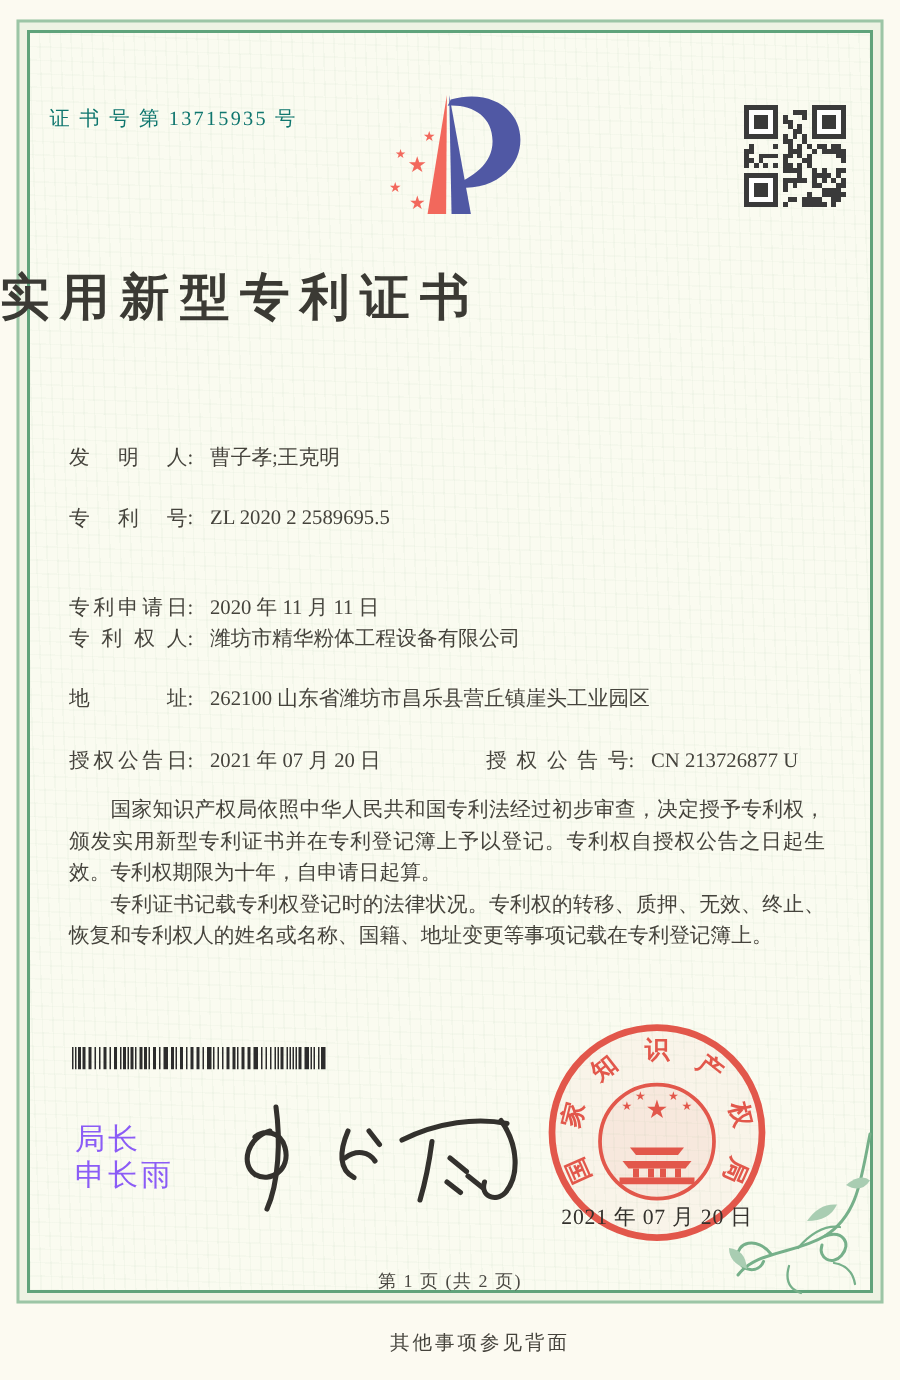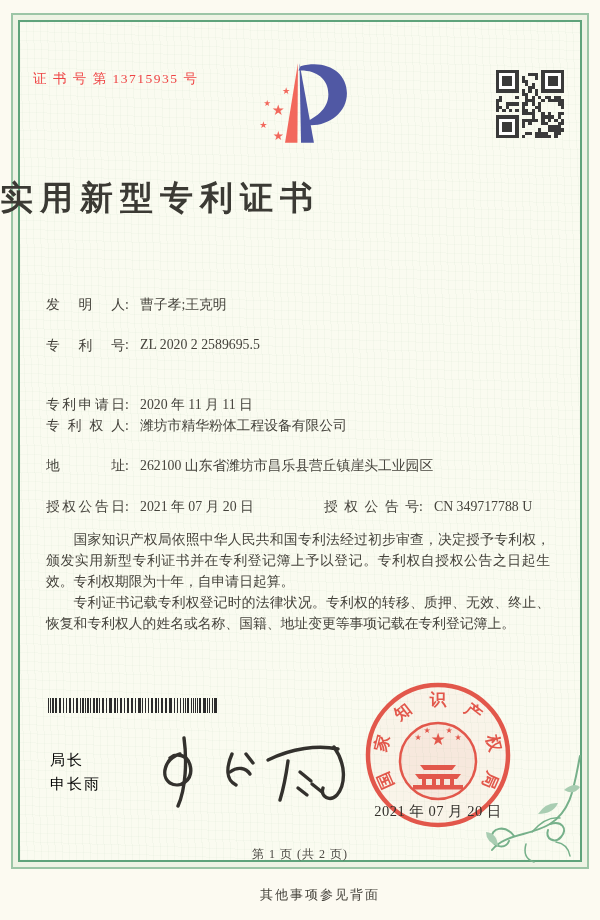--- a/index.html
+++ b/index.html
@@ -10,37 +10,37 @@
          border:2px solid #9cc5a6;background:#eef3e4;}
   .frame-inner{position:absolute;left:5px;top:5px;right:5px;bottom:5px;
          border:2px solid #5fa37b;background:#fafbf0;}
   
   .frame-inner::before{content:"";position:absolute;inset:0;
      background:
        repeating-linear-gradient(88deg, rgba(130,175,135,.055) 0 1px, transparent 1px 7px),
        repeating-linear-gradient(2deg, rgba(130,175,135,.045) 0 1px, transparent 1px 9px);
      pointer-events:none;}
   .abs{position:absolute;}
-  .cert-no{left:33px;top:70px;font-size:13.5px;letter-spacing:1.5px;color:#ef4444;}
+  .cert-no{left:33px;top:70px;font-size:13.5px;letter-spacing:1.5px;color:#0f766e;}
   .logo{left:251px;top:60px;width:98px;height:88px;}
   .qr{left:496px;top:70px;width:68px;height:68px;}
   .title{left:0;right:0;top:176px;font-size:33px;font-weight:600;
          letter-spacing:7px;color:#3b3a34;}
   .field{left:46px;right:40px;font-size:13.8px;color:#45433c;white-space:nowrap;}
   .f-label{display:inline-block;width:79px;text-align:justify;text-align-last:justify;
            -moz-text-align-last:justify;vertical-align:top;}
   .f-colon{display:inline-block;width:6px;}
   .f-value{margin-left:9px;}
   .grant-right{position:absolute;left:278px;top:0;white-space:nowrap;}
   .g-label{display:inline-block;width:95px;text-align:justify;text-align-last:justify;}
   .paras{left:46px;right:50px;top:529px;}
   .paras p{margin:0;text-indent:2em;text-align:justify;font-size:13.8px;
            line-height:21px;color:#45433c;}
   .barcode{left:48px;top:698px;width:172px;height:15px;}
-  .officer{left:50px;top:748px;font-size:15px;line-height:24px;color:#000000;letter-spacing:2px;}
+  .officer{left:50px;top:748px;font-size:20px;line-height:24px;color:#8b5cf6;letter-spacing:2px;}
   .signature{left:150px;top:728px;width:205px;height:84px;}
   .seal{left:360px;top:677px;width:156px;height:156px;}
   .seal-date{left:358px;top:802px;width:160px;text-align:center;font-size:14.5px;
              color:#33312c;letter-spacing:.5px;z-index:5;}
   .ornament{left:468px;top:752px;width:116px;height:112px;}
   .page-num{left:0;right:0;top:846px;text-align:center;font-size:12px;
             letter-spacing:1px;color:#4a4842;}
   .back-note{left:0;right:0;top:886px;text-align:center;font-size:13px;
              letter-spacing:2px;color:#45433c;padding-left:40px;}
   #seal-ring-text text{fill:#e2574b;font-size:16.5px;font-weight:bold;
@@ -217,21 +217,21 @@
   </div>
   <div class="abs field" style="top:417px">
     <span class="f-label">专利权人</span><span class="f-colon">:</span><span class="f-value">潍坊市精华粉体工程设备有限公司</span>
   </div>
   <div class="abs field" style="top:457px">
     <span class="f-label">地址</span><span class="f-colon">:</span><span class="f-value">262100 山东省潍坊市昌乐县营丘镇崖头工业园区</span>
   </div>
   <div class="abs field" style="top:498px">
     <span class="f-label">授权公告日</span><span class="f-colon">:</span><span class="f-value">2021 年 07 月 20 日</span>
     <span class="grant-right">
-      <span class="g-label">授权公告号</span><span class="f-colon">:</span><span class="f-value">CN 349717788 U</span>
+      <span class="g-label">授权公告号</span><span class="f-colon">:</span><span class="f-value">CN 213726877 U</span>
     </span>
   </div>
 
   <div class="abs paras">
     <p>国家知识产权局依照中华人民共和国专利法经过初步审查，决定授予专利权，颁发实用新型专利证书并在专利登记簿上予以登记。专利权自授权公告之日起生效。专利权期限为十年，自申请日起算。</p>
     <p>专利证书记载专利权登记时的法律状况。专利权的转移、质押、无效、终止、恢复和专利权人的姓名或名称、国籍、地址变更等事项记载在专利登记簿上。</p>
   </div>
 
   <div class="abs barcode">
     <svg id="barcode-svg" viewBox="0 0 172 15" width="172" height="15" preserveAspectRatio="none">

